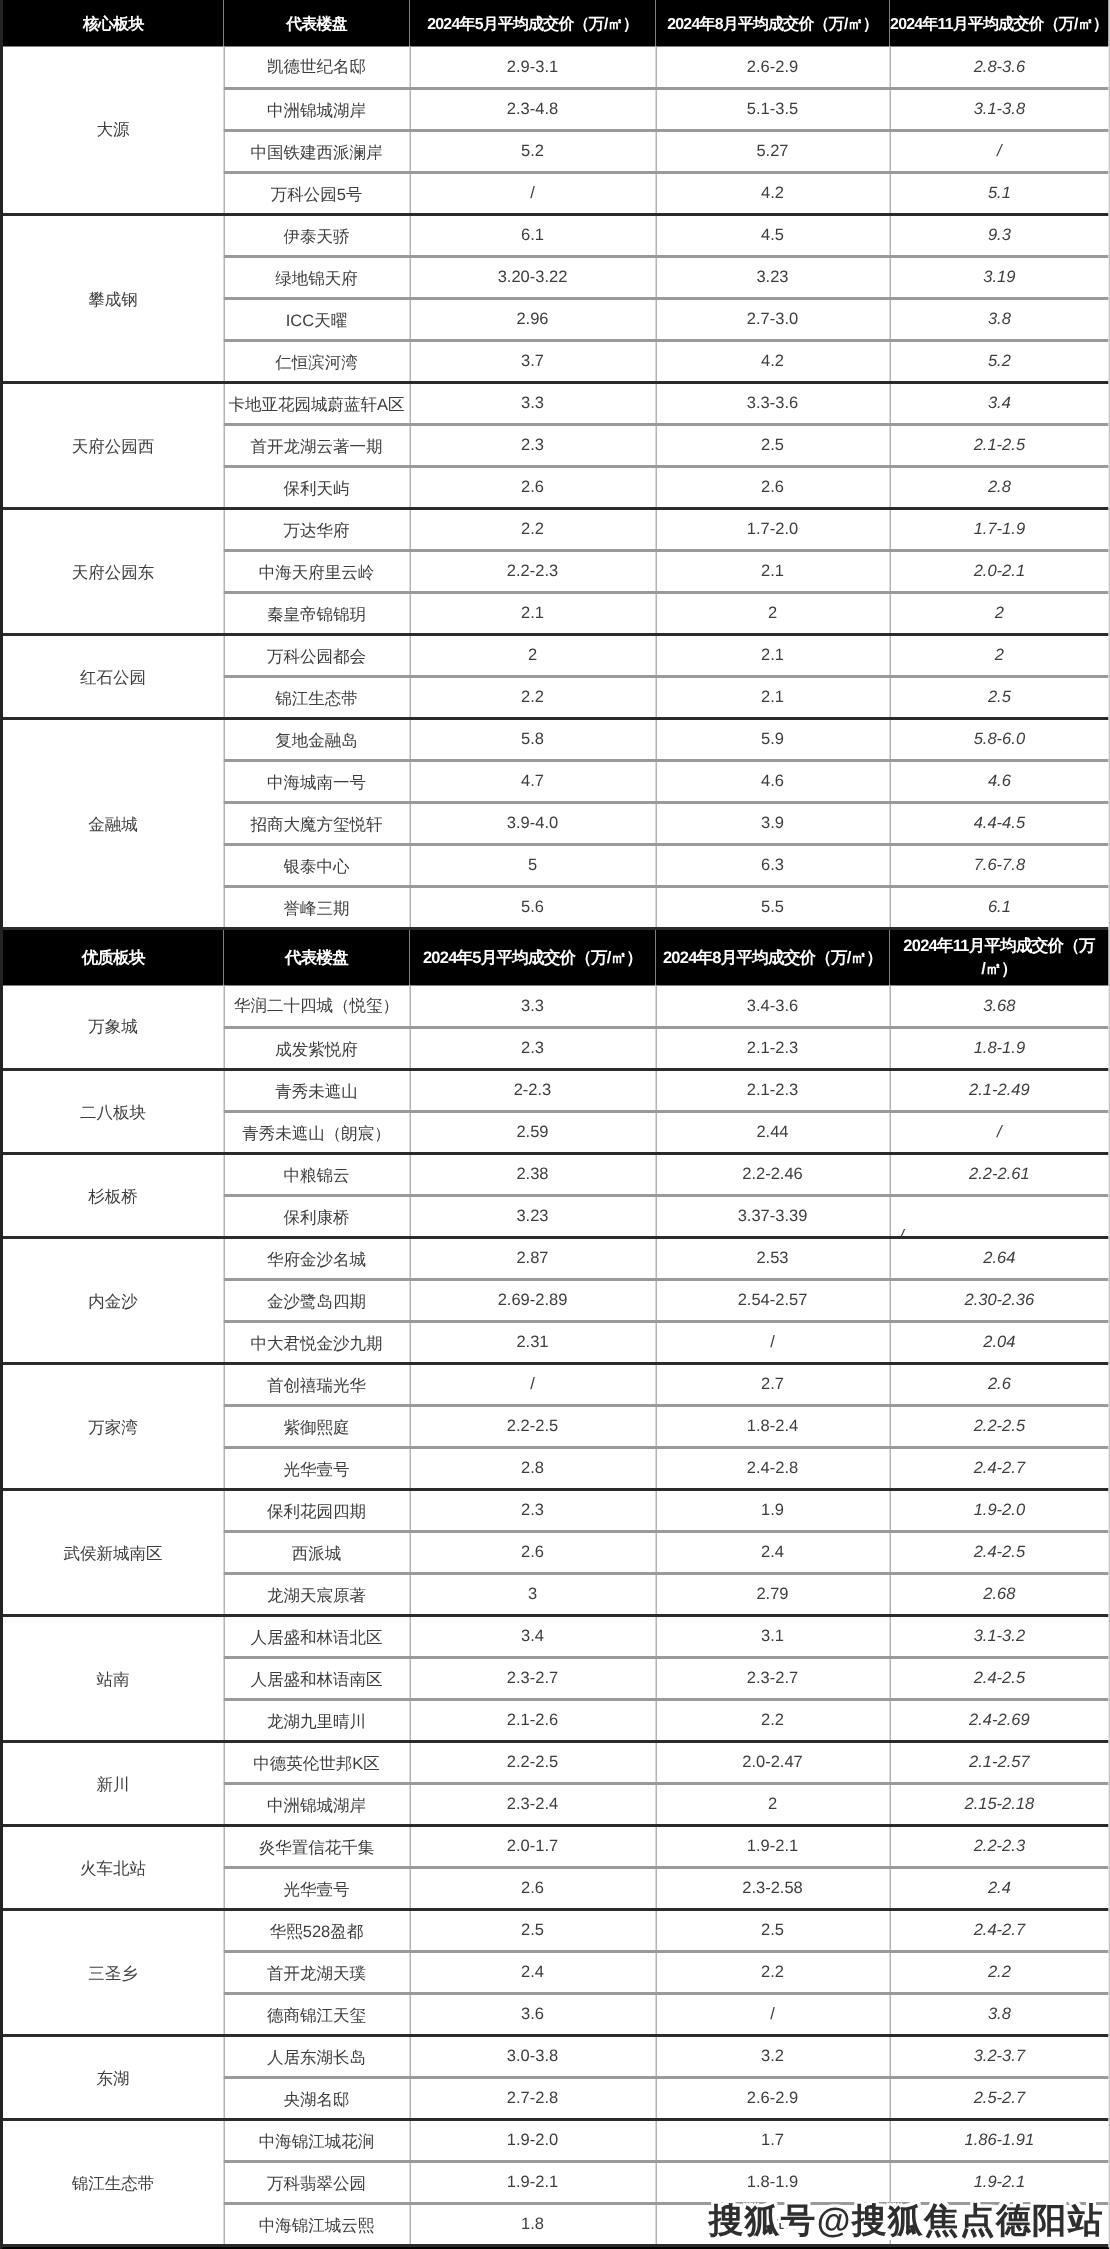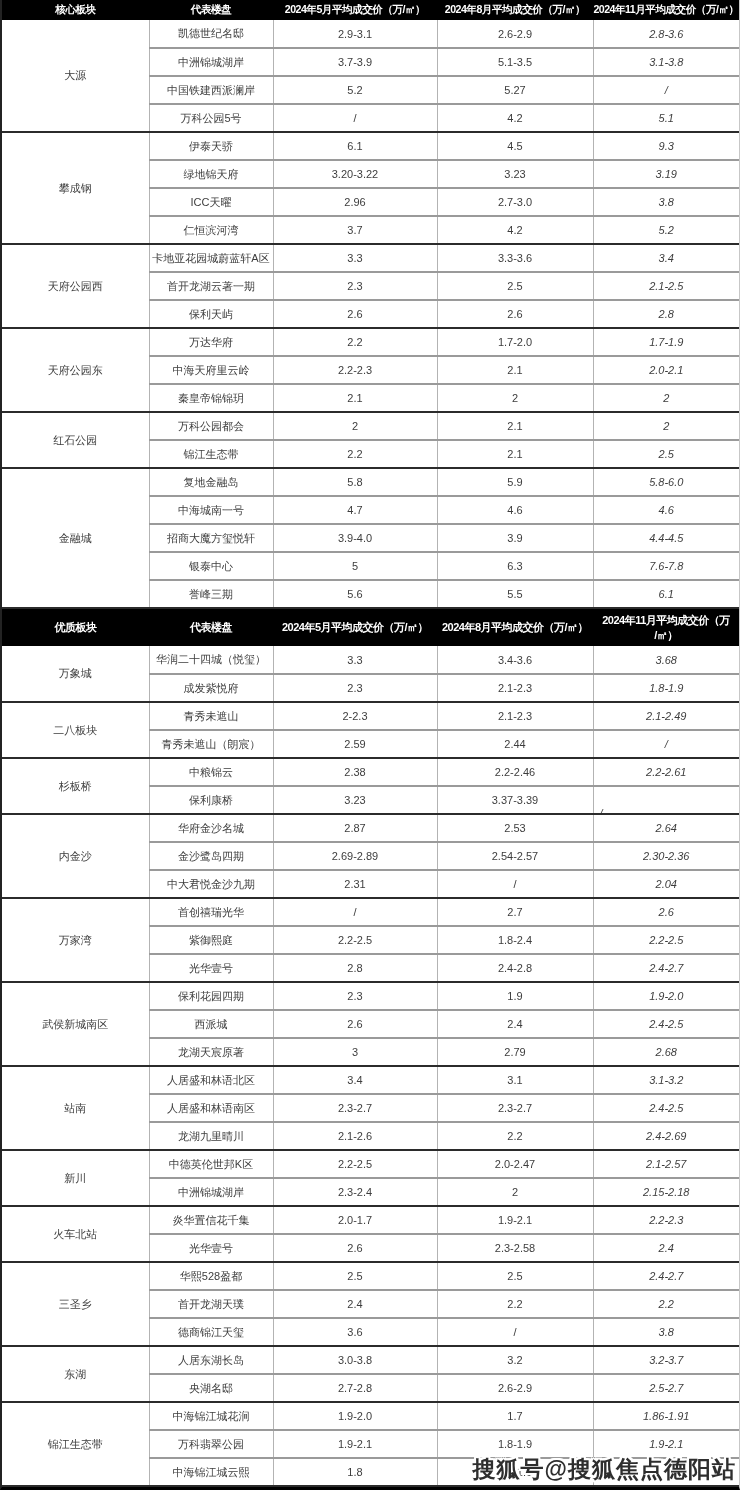--- a/index.html
+++ b/index.html
@@ -33,21 +33,21 @@
     background: #000000;
     color: #ffffff;
     font-weight: bold;
     font-size: 10.6px;
     letter-spacing: -0.5px;
     text-align: center;
     vertical-align: middle;
     padding: 0;
     white-space: nowrap;
     overflow: hidden;
-    height: 20px;
+    height: 31px;
     border: 0;
   }
   table.s2 th { height: 37px; font-size: 11px; }
   th.wrap { white-space: pre-line; line-height: 1.35; }
 
   td {
     height: 28px;
     box-sizing: border-box;
     text-align: center;
     vertical-align: middle;
@@ -116,21 +116,21 @@
     <tbody>
         <tr class="row-inner">
           <td rowspan="4" class="area-cell">大源</td>
           <td>凯德世纪名邸</td>
           <td>2.9-3.1</td>
           <td>2.6-2.9</td>
           <td>2.8-3.6</td>
         </tr>
         <tr class="row-inner">
           <td>中洲锦城湖岸</td>
-          <td>3.7-3.9</td>
+          <td>2.3-4.8</td>
           <td>5.1-3.5</td>
           <td>3.1-3.8</td>
         </tr>
         <tr class="row-inner">
           <td>中国铁建西派澜岸</td>
           <td>5.2</td>
           <td>5.27</td>
           <td>/</td>
         </tr>
         <tr class="group-end">

